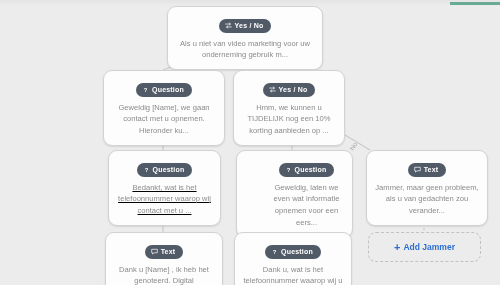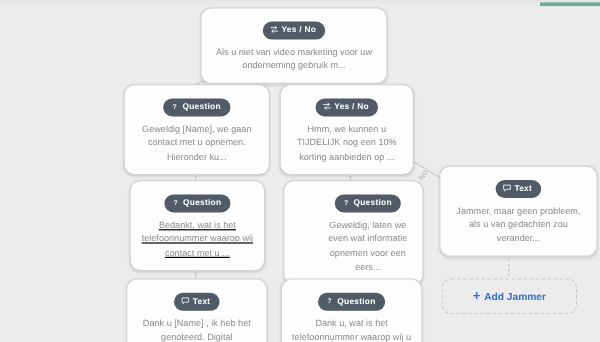--- a/index.html
+++ b/index.html
@@ -191,21 +191,21 @@
     <span class="badge">
       <span class="bicon">
         <svg width="7" height="7" viewBox="0 0 12 12">
           <text x="6" y="9.5" font-size="10" font-weight="bold" text-anchor="middle" fill="#ffffff" font-family="Liberation Sans, sans-serif">?</text>
         </svg>
       </span><span>Question</span>
     </span>
     <div class="node-text">Geweldig, laten we even wat informatie opnemen voor een eers...</div>
   </div>
 
-  <div class="node" style="left:366px; top:138px; width:132px;">
+  <div class="node" style="left:366px; top:150px; width:122px;">
     <span class="badge">
       <span class="bicon">
         <svg width="7" height="7" viewBox="0 0 12 12">
           <path d="M1.2 2.2h9.6v6H5.2L2.6 10.4V8.2H1.2z" stroke="#ffffff" stroke-width="1.2" fill="none" stroke-linejoin="round"></path>
         </svg>
       </span><span>Text</span>
     </span>
     <div class="node-text">Jammer, maar geen probleem, als u van gedachten zou verander...</div>
   </div>
 

